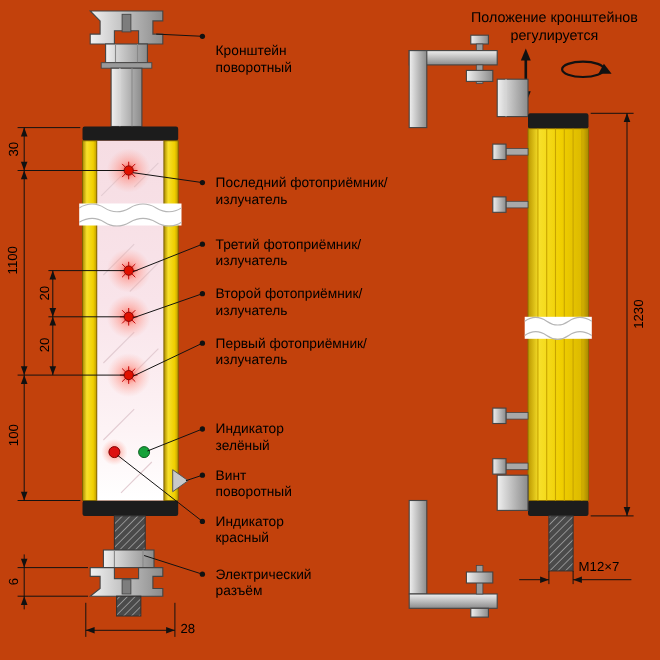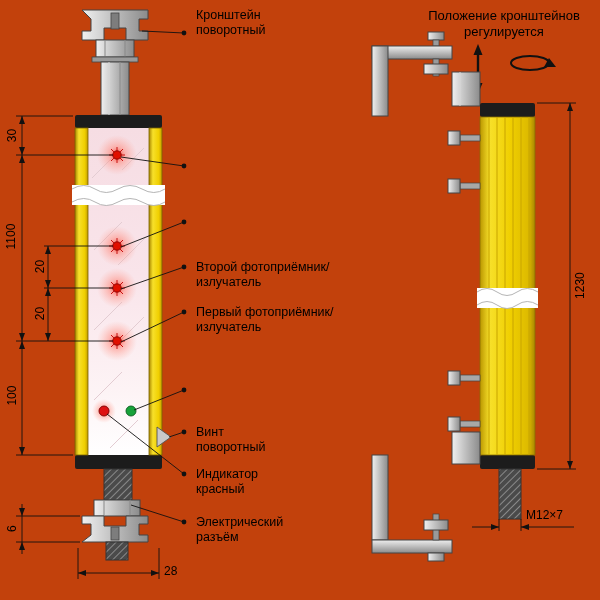--- a/index.html
+++ b/index.html
@@ -277,23 +277,26 @@
       <path d="M570,103 l-3,8 h6 z"></path>
           <path d="M570,469 l-3,-8 h6 z"></path>
       <path d="M499,527 l-8,-3 v6 z"></path>
           <path d="M521,527 l8,-3 v6 z"></path>
     </g>
   </g>
 </svg>
 
   <div class="note">Положение кронштейнов регулируется</div>
 
-  <div class="lbl" style="left:196px;top:8px;width:76px">Кронштейн поворотный</div>
+  <div class="lbl" style="left:196px;top:39px;width:76px">Кронштейн поворотный</div>
+  <div class="lbl" style="left:196px;top:159px;width:168px">Последний фотоприёмник/излучатель</div>
+  <div class="lbl" style="left:196px;top:215px;width:168px">Третий фотоприёмник/излучатель</div>
   <div class="lbl" style="left:196px;top:305px;width:168px">Первый фотоприёмник/излучатель</div>
   <div class="lbl" style="left:196px;top:260px;width:168px">Второй фотоприёмник/излучатель</div>
+  <div class="lbl" style="left:196px;top:383px;width:70px">Индикатор зелёный</div>
   <div class="lbl" style="left:196px;top:425px;width:80px">Винт поворотный</div>
   <div class="lbl" style="left:196px;top:467px;width:70px">Индикатор красный</div>
   <div class="lbl" style="left:196px;top:515px;width:92px">Электрический разъём</div>
 
   <div class="dim dim-rot" style="left:-2px;top:129px;width:30px">30</div>
   <div class="dim dim-rot" style="left:-10px;top:230px;width:44px">1100</div>
   <div class="dim dim-rot" style="left:26px;top:260px;width:30px">20</div>
   <div class="dim dim-rot" style="left:26px;top:307px;width:30px">20</div>
   <div class="dim dim-rot" style="left:-5px;top:389px;width:36px">100</div>
   <div class="dim dim-rot" style="left:1px;top:522px;width:24px">6</div>

